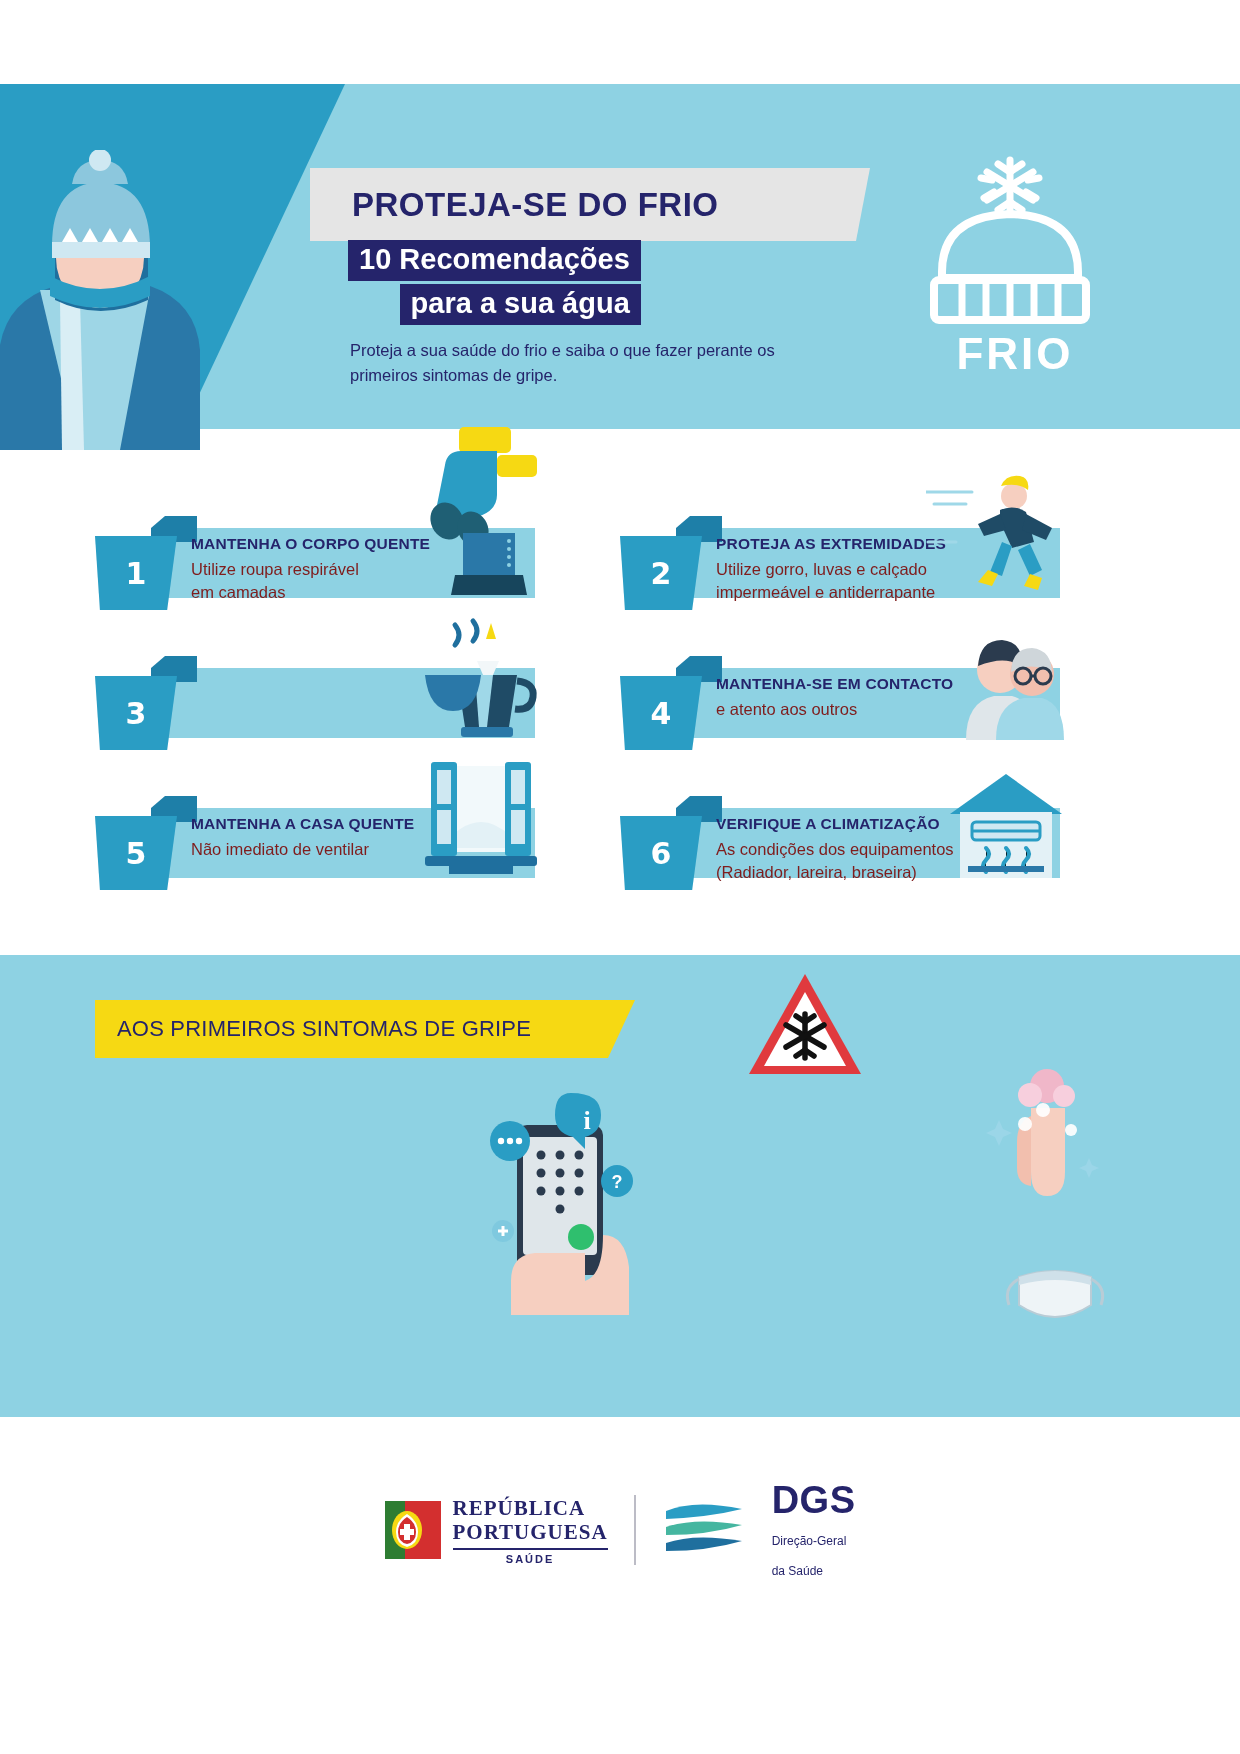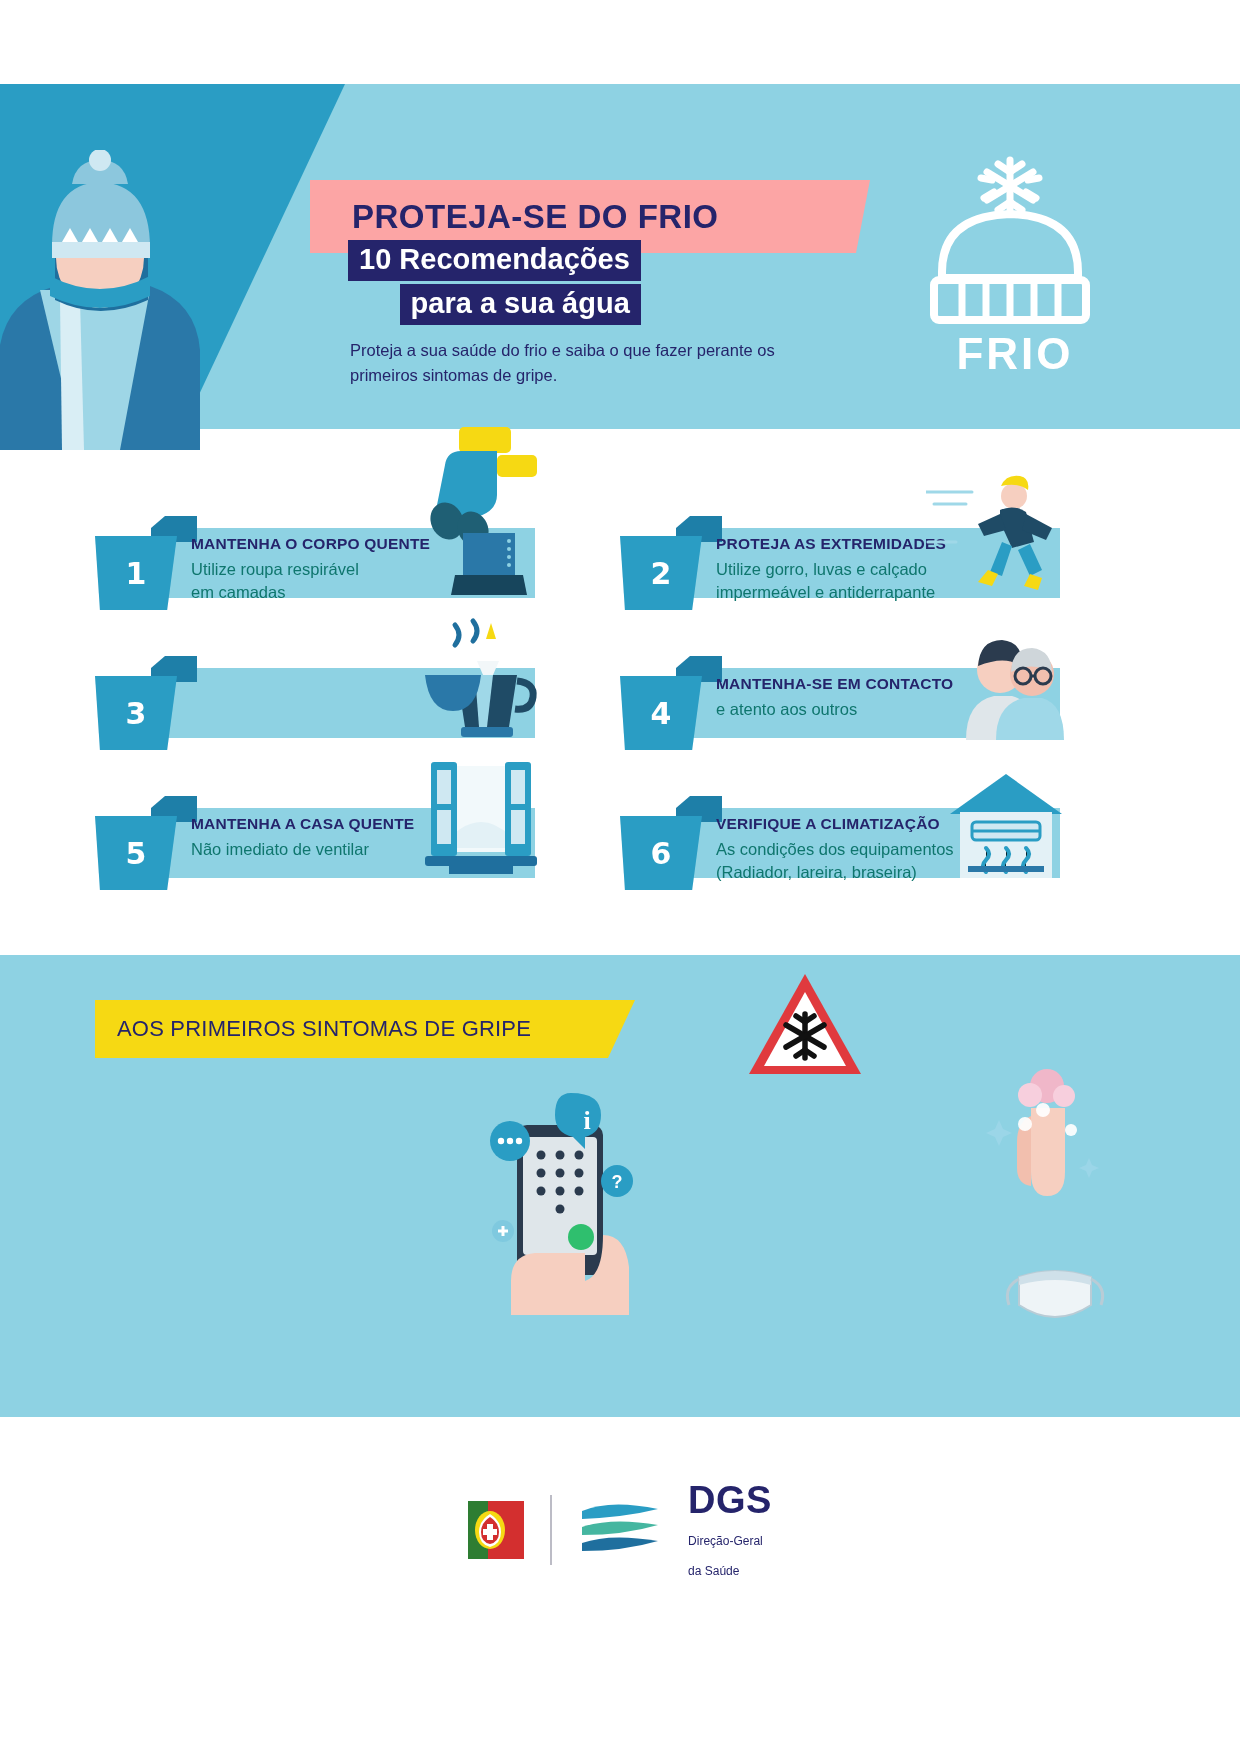--- a/index.html
+++ b/index.html
@@ -9,42 +9,42 @@
     font-family:"Liberation Sans","DejaVu Sans",sans-serif;
   }
   .stage{position:absolute;inset:0;}
 
   
   .hero{position:absolute;left:0;top:84px;width:1240px;height:345px;background:#8ed2e3;}
   .hero-wedge{position:absolute;left:0;top:84px;width:345px;height:345px;background:#2a9dc4;
     clip-path:polygon(0 0,100% 0,53% 100%,0 100%);}
   .portrait{position:absolute;left:0;top:150px;width:200px;height:300px;overflow:hidden;}
   .snow-icon{position:absolute;right:120px;top:150px;width:210px;height:230px;}
-  .title-band{position:absolute;left:310px;top:180px;width:560px;height:73px;background:#fca5a5;
+  .title-band{position:absolute;left:310px;top:168px;width:560px;height:73px;background:#e5e5e5;
     clip-path:polygon(0 0,100% 0,97.5% 100%,0 100%);display:flex;align-items:center;}
   .title-band h1{margin:0 0 0 42px;font-size:33px;letter-spacing:.5px;color:#25246b;font-weight:bold;}
   .sub-line{display:inline-block;background:#25246b;color:#fff;font-size:29px;font-weight:bold;
     padding:3px 11px 5px 11px;margin:0 0 3px 0;white-space:nowrap;}
   .sub-line .num{font-weight:bold;}
   .sub-wrap{position:absolute;left:348px;top:240px;text-align:right;}
   .lede{position:absolute;left:350px;top:338px;width:470px;color:#25246b;font-size:16.5px;line-height:25px;}
 
   
   .card{position:absolute;height:88px;}
   .card .bar{position:absolute;left:56px;top:18px;height:70px;background:#8ed2e3;
      clip-path:polygon(0 10px,12px 0,100% 0,100% 100%,0 100%);}
   .card .numbox{position:absolute;left:0;top:26px;width:82px;height:74px;background:#2a9dc4;
      clip-path:polygon(0 0,100% 0,88% 100%,6% 100%);
      display:flex;align-items:center;justify-content:center;}
   .card .numflap{position:absolute;left:56px;top:6px;width:46px;height:26px;background:#1e7fa8;
      clip-path:polygon(0 12px,14px 0,100% 0,100% 100%,0 100%);}
   .card .num{color:#fff;font-size:30px;font-weight:bold;font-family:"DejaVu Sans",sans-serif;}
   .card .txt{position:absolute;left:96px;top:25px;}
   .card .t{color:#25246b;font-size:15.5px;font-weight:bold;letter-spacing:.2px;margin:0 0 5px 0;}
-  .card .d{color:#0f766e;font-size:16.5px;line-height:23px;}
+  .card .d{color:#7f1d1d;font-size:16.5px;line-height:23px;}
   .card.yellow .bar{background:#f6d913;}
   .card.yellow .numbox{background:#f6d913;}
   .card.yellow .numflap{background:#e0c40f;}
   .card.yellow .num{color:#25246b;}
   .card .art{position:absolute;right:-6px;bottom:-6px;}
 
   
   .panel{position:absolute;left:0;top:955px;width:1240px;height:462px;background:#8ed2e3;}
   .panel-band{position:absolute;left:95px;top:1000px;width:540px;height:58px;background:#f6d913;
      clip-path:polygon(0 0,100% 0,95% 100%,0 100%);display:flex;align-items:center;}
@@ -402,20 +402,26 @@
         <rect x="0" y="4" width="20" height="58" fill="#2e7d32"></rect>
         <rect x="20" y="4" width="36" height="58" fill="#d32f2f"></rect>
         <ellipse cx="22" cy="33" rx="15" ry="19" fill="#f6d913"></ellipse>
         <path d="M22 17 Q33 24 33 35 Q33 47 22 50 Q11 47 11 35 Q11 24 22 17 Z" fill="#fff"></path>
         <path d="M22 20 Q31 26 31 35 Q31 45 22 47 Q13 45 13 35 Q13 26 22 20 Z" fill="#d32f2f"></path>
         <g fill="#fff">
             <rect x="19" y="27" width="6" height="16"></rect>
             <rect x="15" y="32" width="14" height="6"></rect>
           </g>
       </svg>
+      <div class="rp-txt">
+        <div class="l1">REPÚBLICA</div>
+        <div class="l1">PORTUGUESA</div>
+        <div class="rp-rule"></div>
+        <div class="l3">SAÚDE</div>
+      </div>
     </div>
 
     <div class="divider"></div>
 
     <div class="dgs">
       <svg width="86" height="66" viewBox="0 0 86 66">
         <path d="M4 14 Q32 2 80 12 Q48 20 4 22 Z" fill="#2a9dc4"></path>
         <path d="M4 30 Q34 20 80 28 Q46 38 4 38 Z" fill="#45b6a0"></path>
         <path d="M4 46 Q32 36 80 44 Q46 54 4 54 Z" fill="#1f6f9e"></path>
       </svg>

